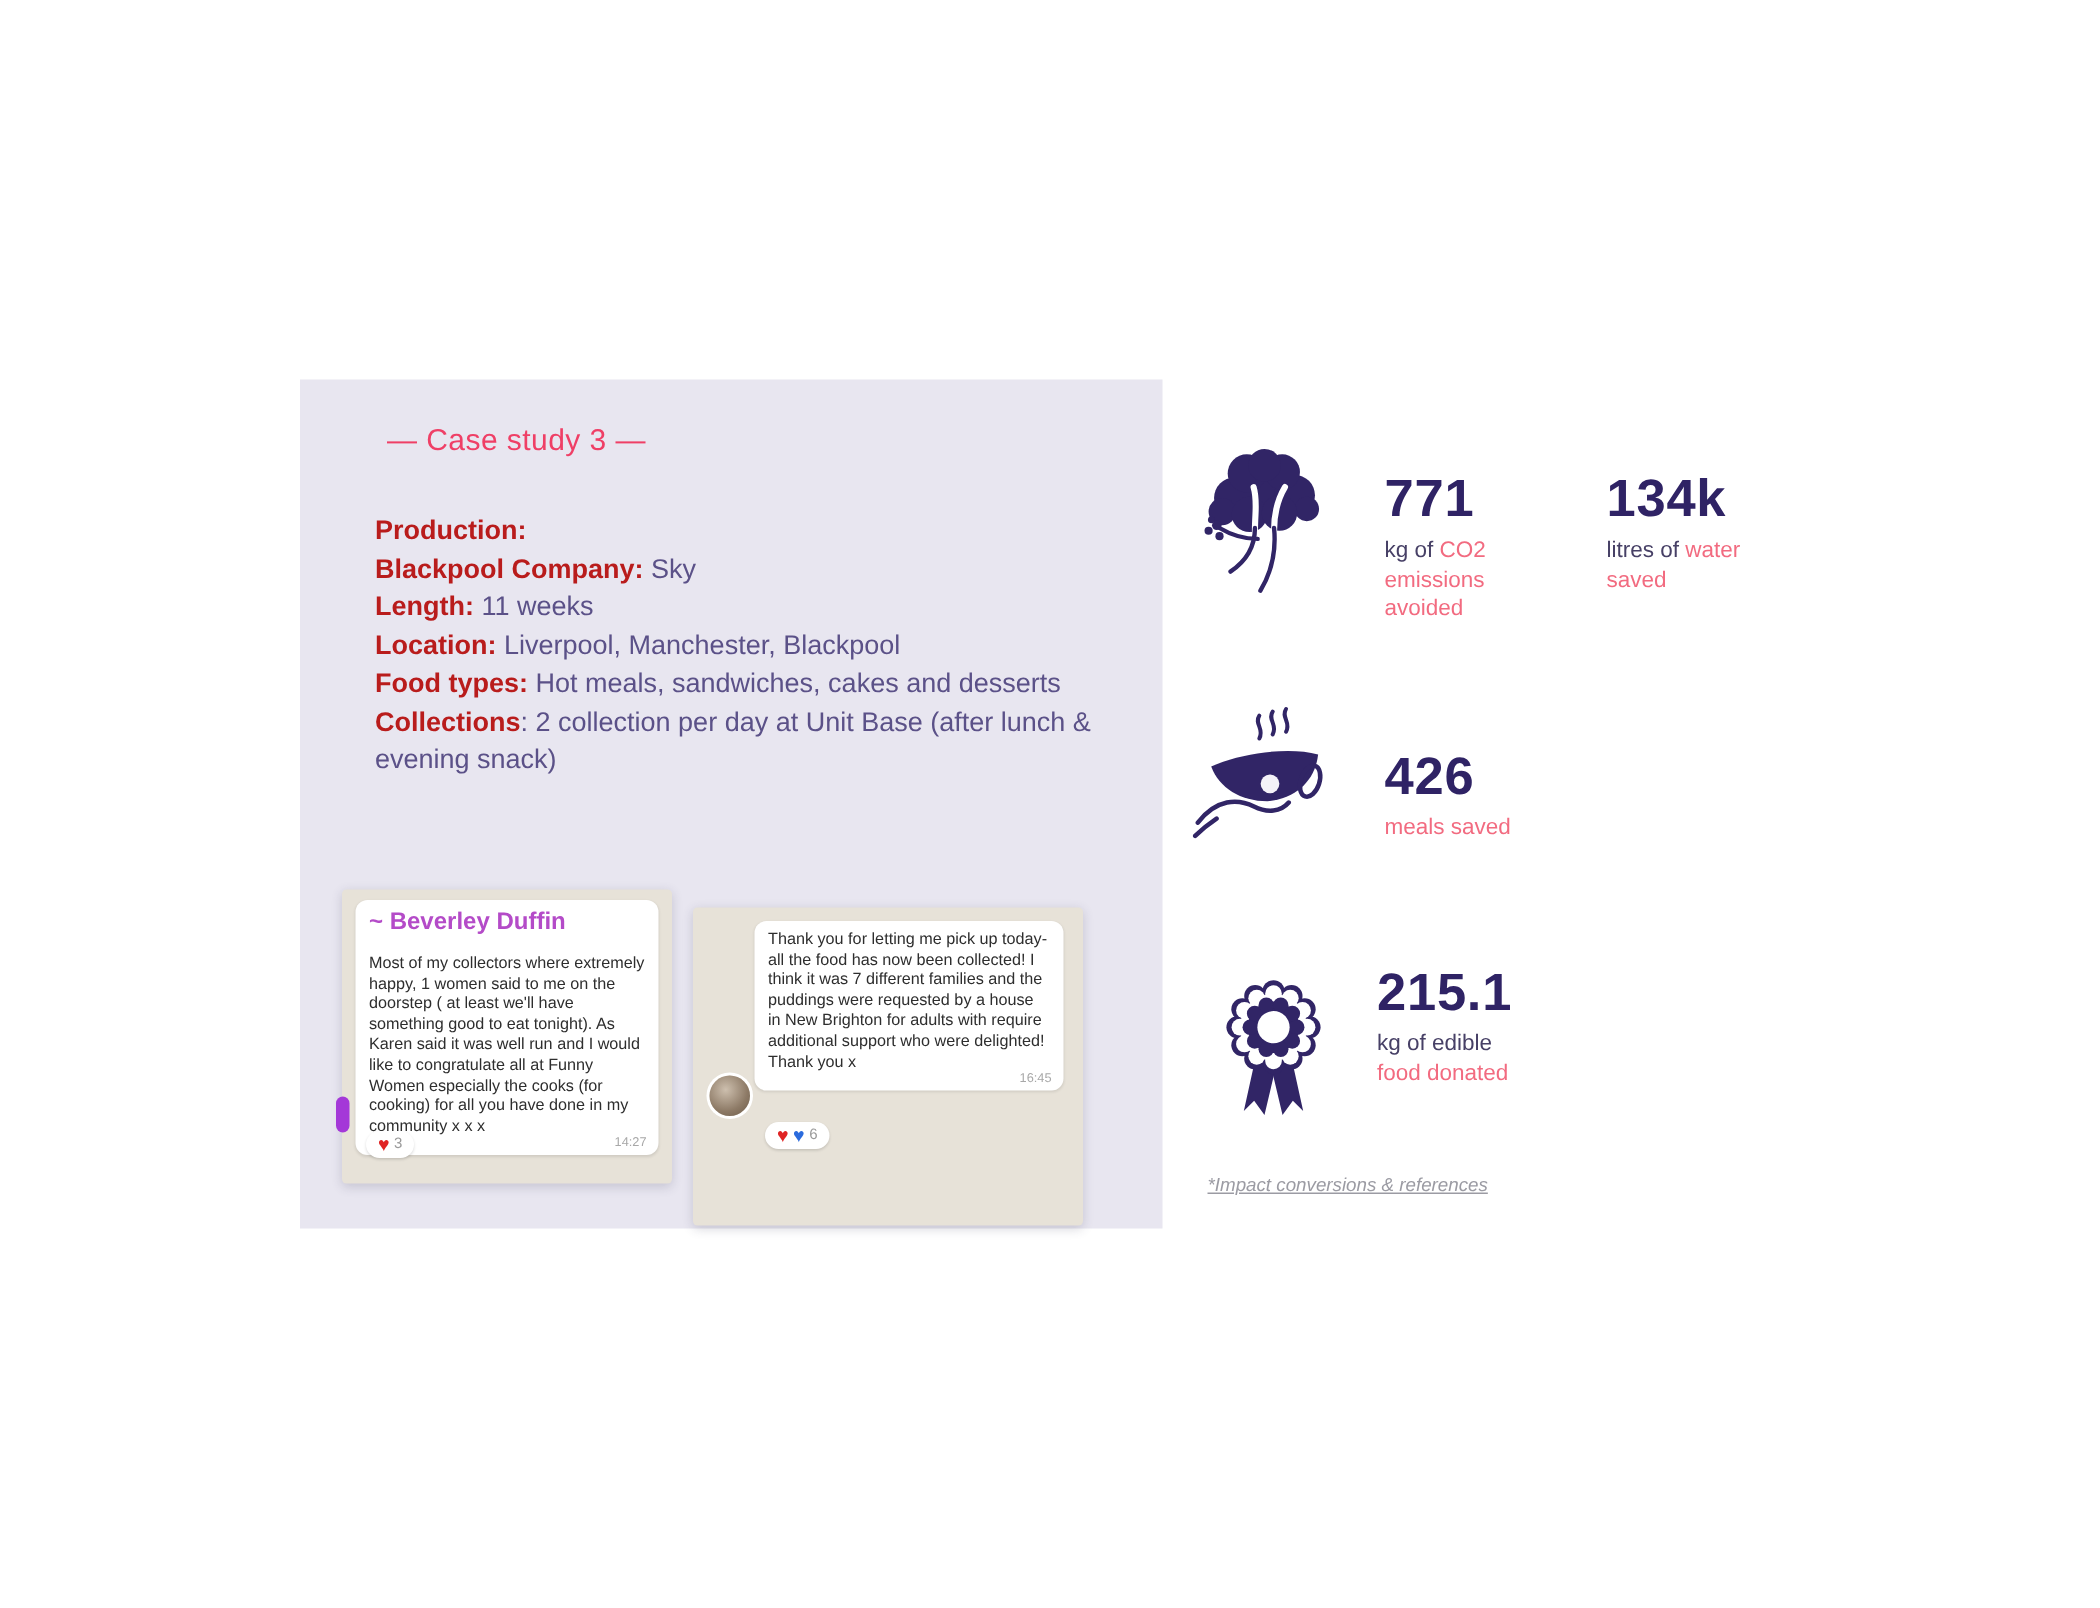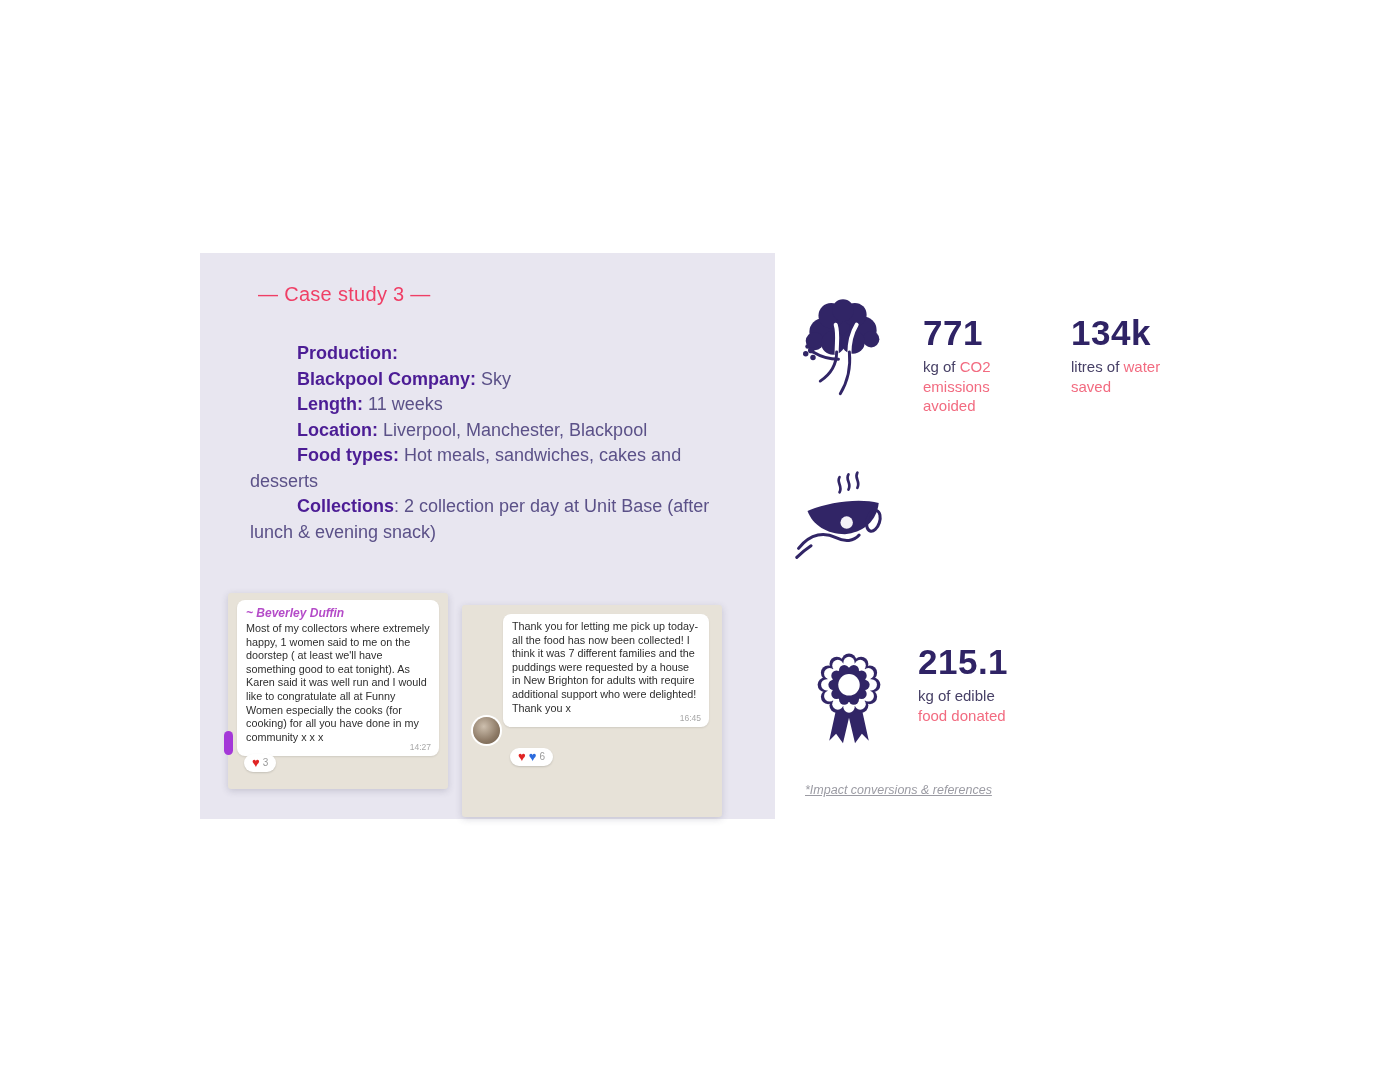--- a/index.html
+++ b/index.html
@@ -4,30 +4,30 @@
 <style>
   html,body{margin:0;padding:0;background:#ffffff;}
   body{font-family:"Liberation Sans",sans-serif;}
   .canvas{position:relative;width:1400px;height:1072px;background:#ffffff;overflow:hidden;}
 
   
   .panel{position:absolute;left:200px;top:253px;width:575px;height:566px;background:#e8e6f0;}
   .heading{position:absolute;left:58px;top:30px;margin:0;font-size:20px;font-weight:normal;color:#ef3f66;letter-spacing:.3px;}
   .details{position:absolute;left:50px;top:88px;width:478px;font-size:18px;line-height:25.5px;color:#5b5188;}
   .detail-line{margin:0;}
-  .lbl{font-weight:bold;color:#4c1d95;margin-left:47px;}
+  .lbl{font-weight:bold;color:#b91c1c;}
 
   
   .chat{position:absolute;margin:0;background:#e7e2d8;border-radius:3px;box-shadow:0 2px 7px rgba(60,60,90,.20);}
   .chat1{left:28px;top:340px;width:220px;height:196px;}
   .chat2{left:262px;top:352px;width:260px;height:212px;}
   .bubble{position:absolute;background:#ffffff;border-radius:8px;box-shadow:0 1px 2px rgba(0,0,0,.10);padding:6px 9px 12px 9px;}
   .chat1 .bubble{left:9px;top:7px;width:184px;}
   .chat2 .bubble{left:41px;top:9px;width:188px;}
-  .sender{font-size:12px;font-weight:bold;color:#b44bc8;margin-bottom:2px;font-style:italic;}
+  .sender{font-size:16px;font-weight:bold;color:#b44bc8;margin-bottom:12px;}
   .msg{margin:0;font-size:10.8px;line-height:13.6px;color:#2e2e2e;}
   .time{position:absolute;right:8px;bottom:4px;font-size:8.5px;color:#a8a8a8;}
   .reaction{position:absolute;background:#ffffff;border-radius:11px;padding:2px 8px;display:flex;gap:3px;align-items:center;box-shadow:0 1px 2px rgba(0,0,0,.15);font-size:12px;line-height:14px;}
   .chat1 .reaction{left:16px;top:161px;}
   .chat2 .reaction{left:48px;top:143px;}
   .heart{font-size:13px;}
   .heart.red{color:#e02424;}
   .heart.blue{color:#2b6bdd;}
   .rcount{color:#9a9a9a;font-size:10px;}
   .swipe-pill{position:absolute;left:-4px;top:138px;width:9px;height:24px;background:#a438d8;border-radius:6px;}
@@ -213,20 +213,24 @@
   <div class="stat s771">
     <div class="num">771</div>
     <div class="cap"><span class="d">kg of </span><span class="p">CO2 emissions avoided</span></div>
   </div>
 
   <div class="stat s134k">
     <div class="num">134k</div>
     <div class="cap"><span class="d">litres of </span><span class="p">water saved</span></div>
   </div>
 
+  <div class="stat s426">
+    <div class="num">426</div>
+    <div class="cap"><span class="d"></span><span class="p">meals saved</span></div>
+  </div>
 
 
   <div class="stat s2151">
     <div class="num">215.1</div>
     <div class="cap"><span class="d">kg of edible </span><span class="p">food donated</span></div>
   </div>
 
   <a class="footnote">*Impact conversions &amp; references</a>
 
 </div>

